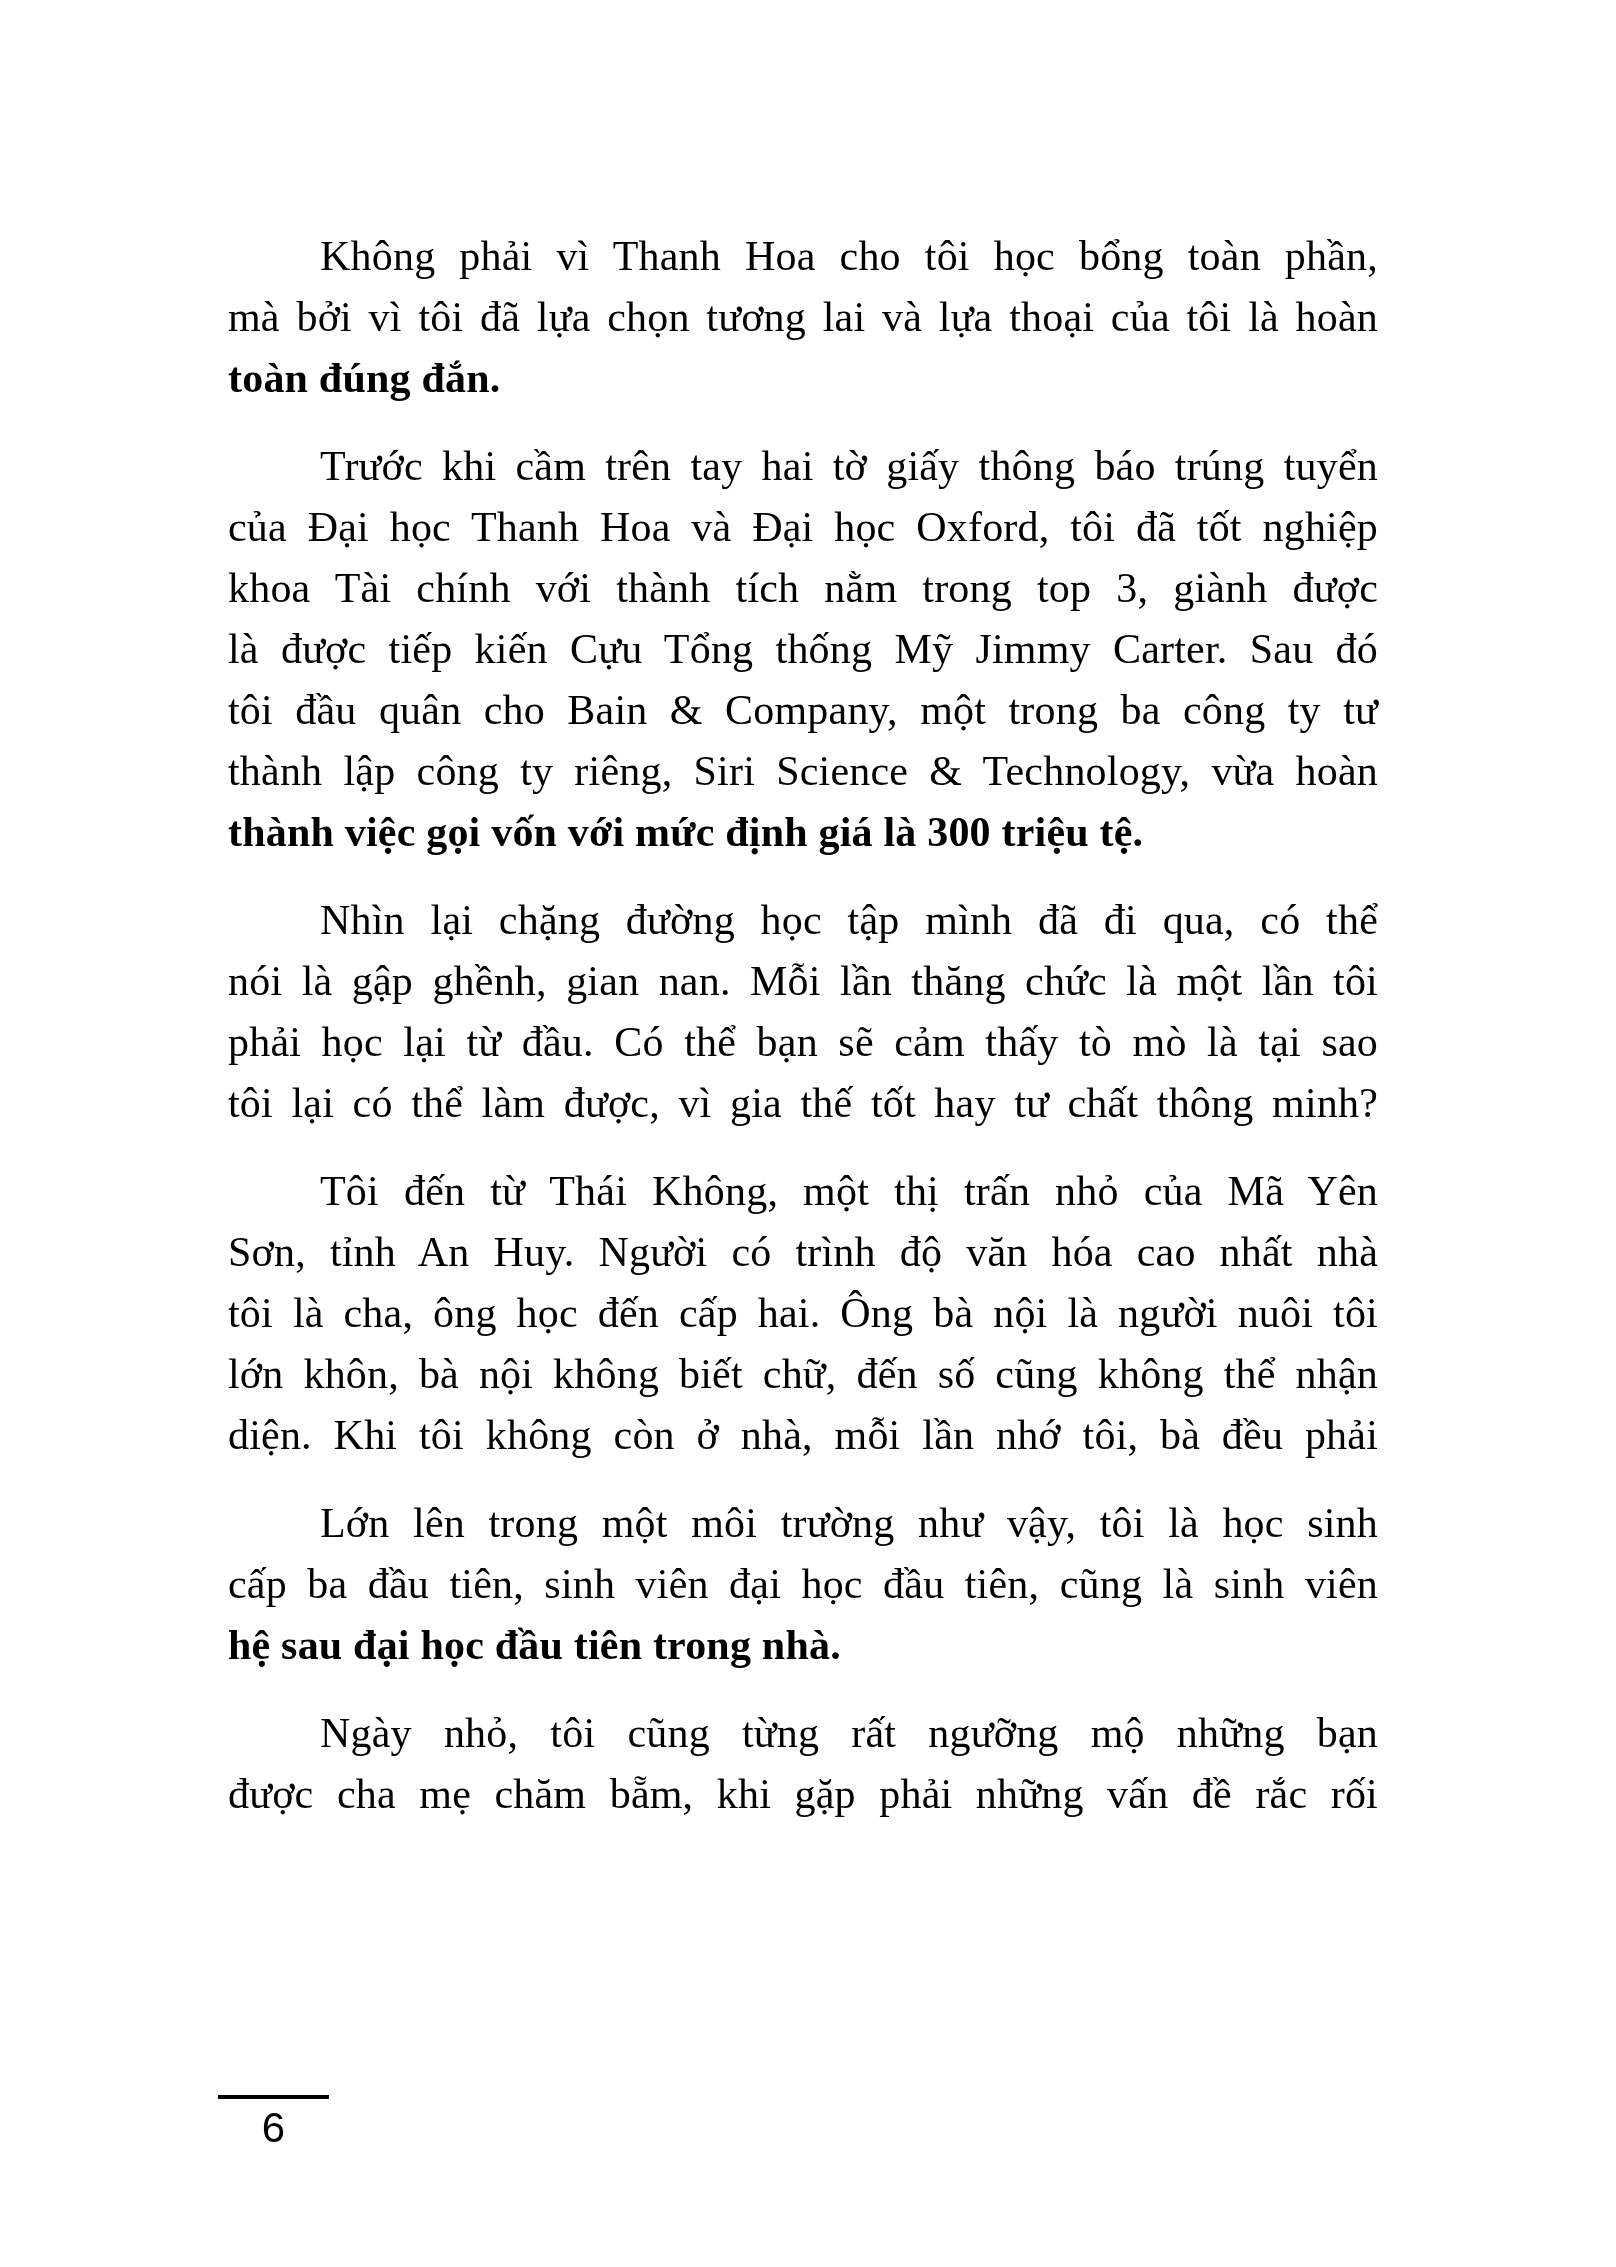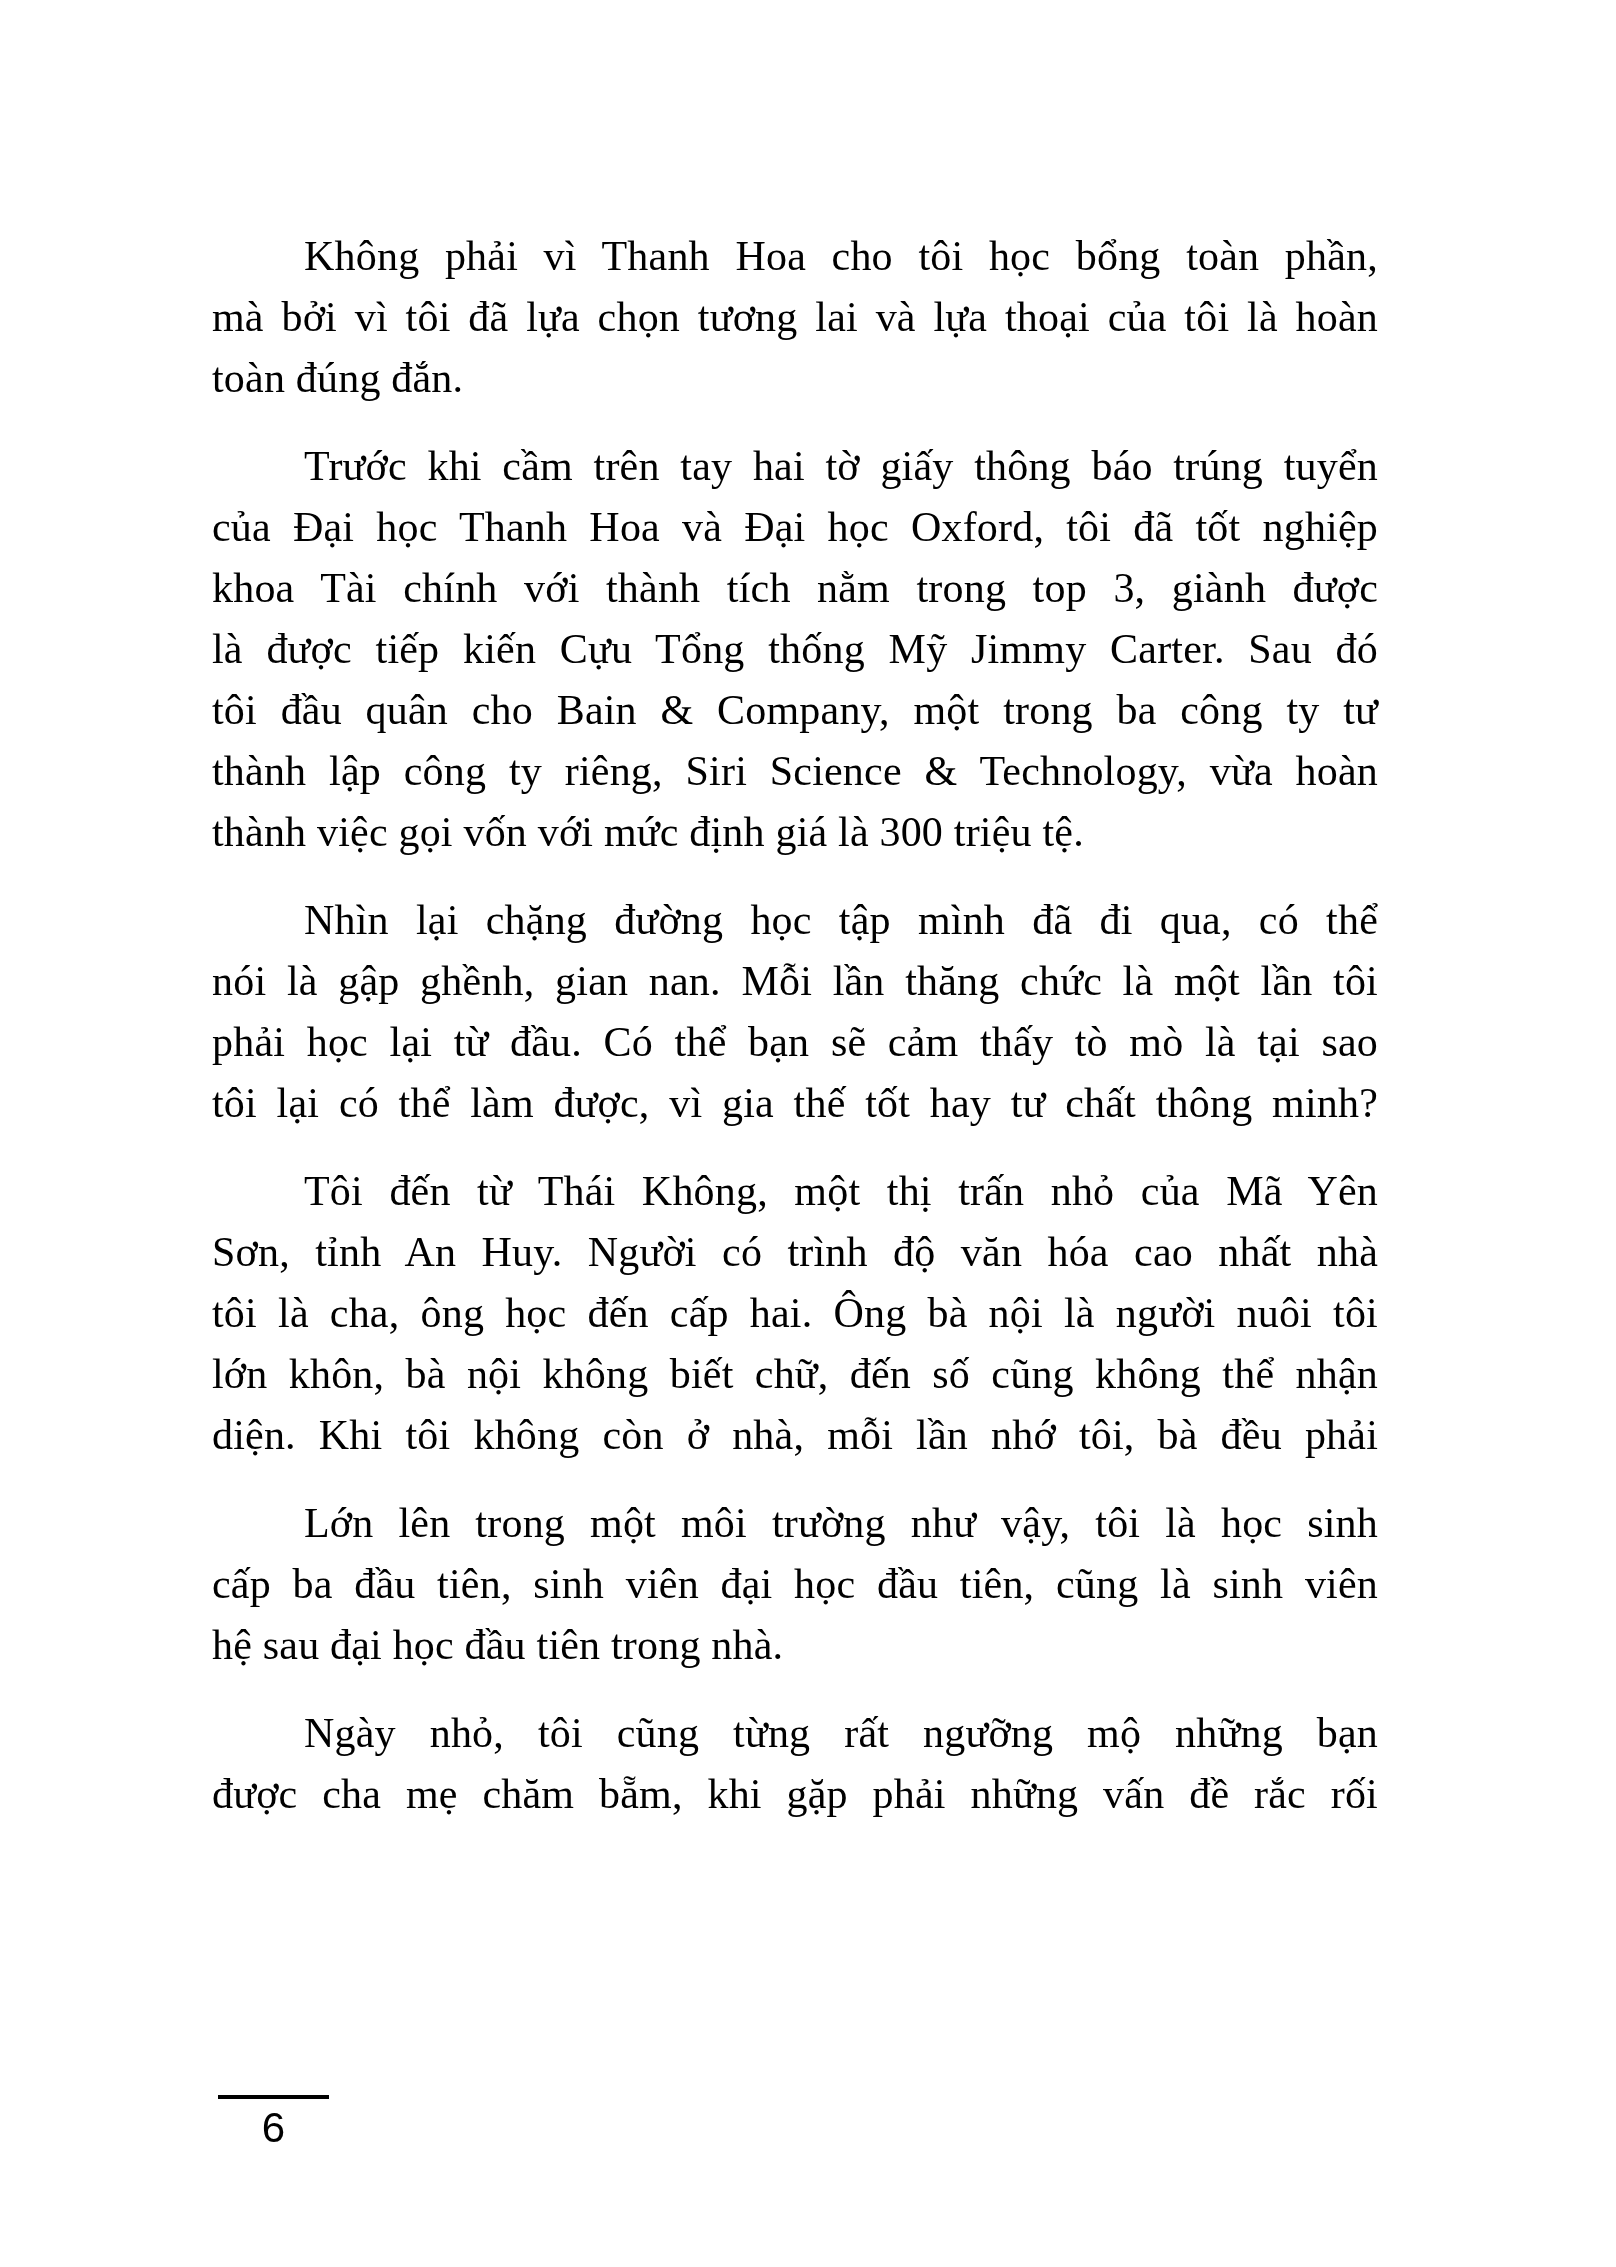--- a/index.html
+++ b/index.html
@@ -31,26 +31,28 @@
     padding: 0;
   }
   .line {
     font-size: 42px;
     line-height: 61px;
     text-align: justify;
     text-align-last: justify;
     text-justify: inter-word;
     white-space: normal;
     letter-spacing: 0.2px;
+    margin-left: 16px;
   }
   .line.first {
     text-indent: 92px;
   }
   .line.end {
     text-align-last: left;
+    font-weight: bold;
   }
   .footer {
     position: absolute;
     left: 218px;
     top: 2095px;
     width: 111px;
   }
   .footer-rule {
     border-top: 4.6px solid #000000;
     height: 0;

